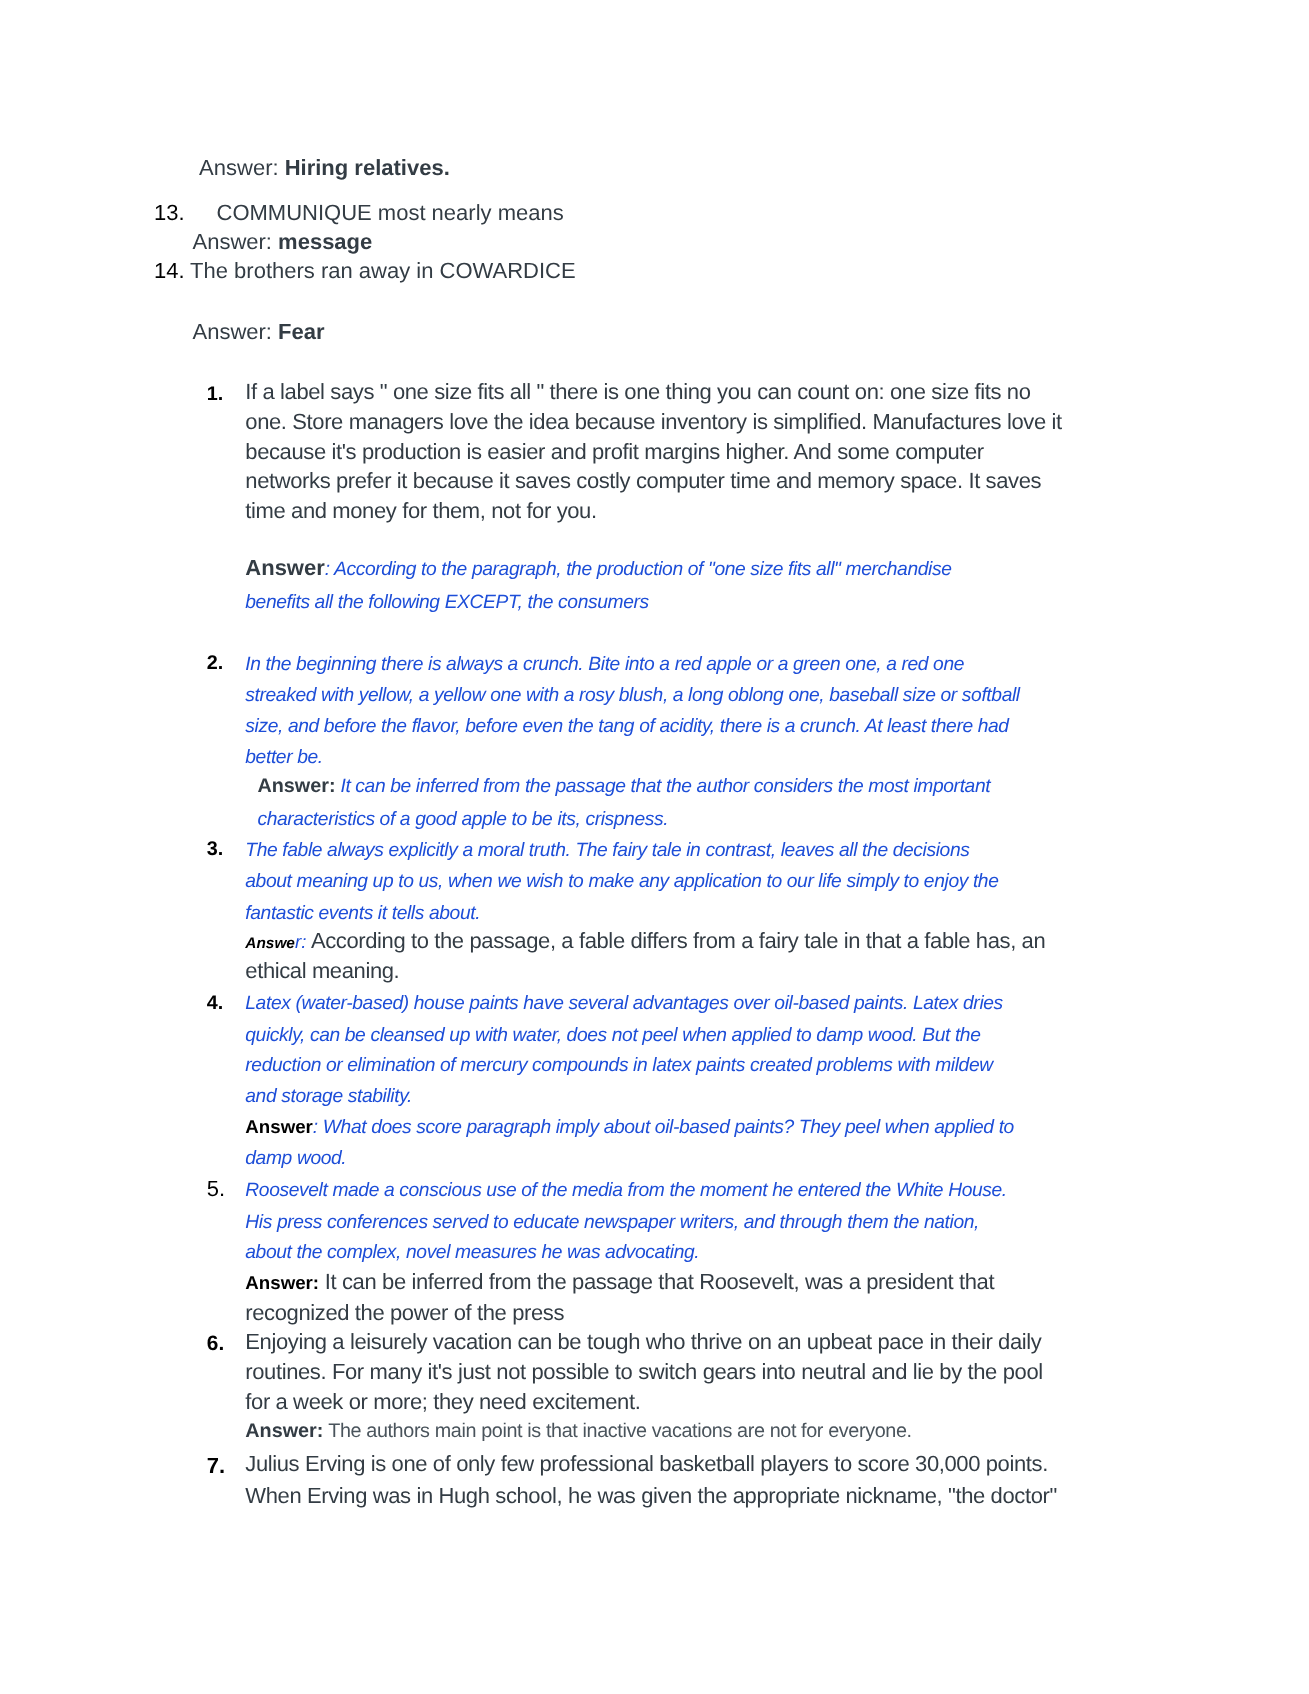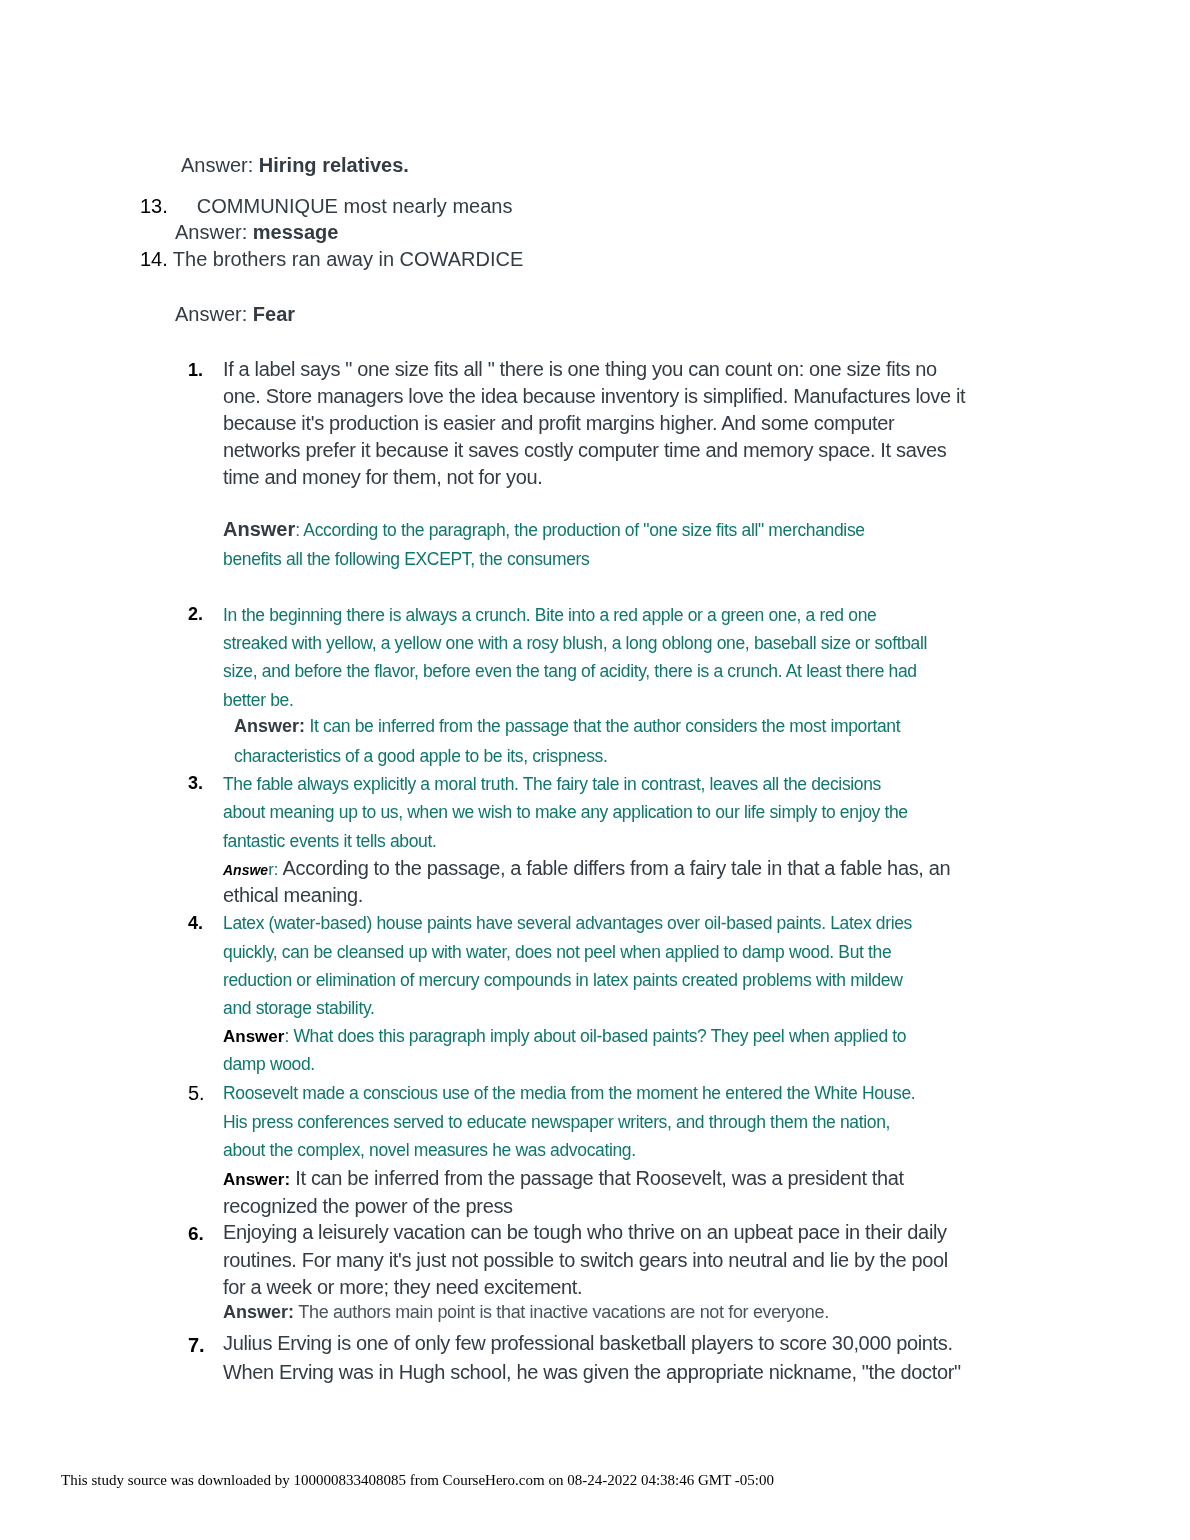--- a/index.html
+++ b/index.html
@@ -1,19 +1,19 @@
 <!DOCTYPE html>
 <html><head>
 <meta charset="utf-8">
 <style>
   html, body { margin: 0; padding: 0; background: #ffffff; }
   body { width: 1190px; height: 1540px; position: relative; overflow: hidden; }
-  .page { position: absolute; left: 0; top: 12px; width: 1190px; height: 1468px; }
+  .page { position: absolute; left: 0; top: 0; width: 1190px; height: 1468px; }
   .sans { font-family: "Liberation Sans", sans-serif; color: #333c44; }
-  .cal { font-family: "Liberation Sans", sans-serif; color: #0f766e; }
+  .cal { font-family: "Liberation Sans", sans-serif; color: #1d4ed8; font-style: italic; }
   .abs { position: absolute; white-space: nowrap; }
   b { font-weight: bold; }
   .f20 { font-size: 20px; }
   .f18 { font-size: 18px; }
   .f17 { font-size: 17.5px; }
   .num { font-family: "Liberation Sans", sans-serif; color: #000; font-weight: bold; font-size: 18px; }
   .numplain { font-family: "Liberation Sans", sans-serif; color: #000; font-size: 20px; }
   .answord { font-family: "Liberation Sans", sans-serif; font-weight: bold; color: #333c44; }
   .ansblack { font-family: "Liberation Sans", sans-serif; font-weight: bold; color: #000; }
   .line { position: absolute; left: 223px; white-space: nowrap; }
@@ -82,21 +82,21 @@
     <div class="line sans f20 narrow" style="top:872px;">ethical meaning.</div>
   </div>
 
   <div>
     <span class="abs num" style="left:188px; top:901px;">4.</span>
     <div class="line cal f17 narrow" style="top:901px;">Latex (water-based) house paints have several advantages over oil-based paints. Latex dries</div>
     <div class="line cal f17 narrow" style="top:930px;">quickly, can be cleansed up with water, does not peel when applied to damp wood. But the</div>
     <div class="line cal f17 narrow" style="top:958px;">reduction or elimination of mercury compounds in latex paints created problems with mildew</div>
     <div class="line cal f17 narrow" style="top:986px;">and storage stability.</div>
     <div class="line" style="top:1014px;">
-      <span class="ansblack" style="font-size:17px;">Answer</span><span class="cal f17 narrow">: What does this paragraph imply about oil-based paints? They peel when applied to</span>
+      <span class="ansblack" style="font-size:17px;">Answer</span><span class="cal f17 narrow">: What does score paragraph imply about oil-based paints? They peel when applied to</span>
     </div>
     <div class="line cal f17 narrow" style="top:1042px;">damp wood.</div>
   </div>
 
   <div>
     <span class="abs numplain" style="left:188px; top:1070px;">5.</span>
     <div class="line cal f17 narrow" style="top:1071px;">Roosevelt made a conscious use of the media from the moment he entered the White House.</div>
     <div class="line cal f17 narrow" style="top:1100px;">His press conferences served to educate newspaper writers, and through them the nation,</div>
     <div class="line cal f17 narrow" style="top:1128px;">about the complex, novel measures he was advocating.</div>
     <div class="line" style="top:1155px;">
@@ -114,15 +114,14 @@
       <span class="answord f18">Answer:</span><span class="sans narrow" style="font-size:18px; color:#4a545c;"> The authors main point is that inactive vacations are not for everyone.</span>
     </div>
   </div>
 
   <div>
     <span class="abs num" style="left:188px; top:1322px; font-size:20px;">7.</span>
     <div class="line sans f20 narrow" style="top:1320px;">Julius Erving is one of only few professional basketball players to score 30,000 points.</div>
     <div class="line sans f20 narrow" style="top:1349px;">When Erving was in Hugh school, he was given the appropriate nickname, "the doctor"</div>
   </div>
 
-  <div class="footer" style="left:61px; top:1460px;">This study source was downloaded by 100000833408085 from CourseHero.com on 08-24-2022 04:38:46 GMT -05:00</div>
 
 </div>
 
 </body></html>

